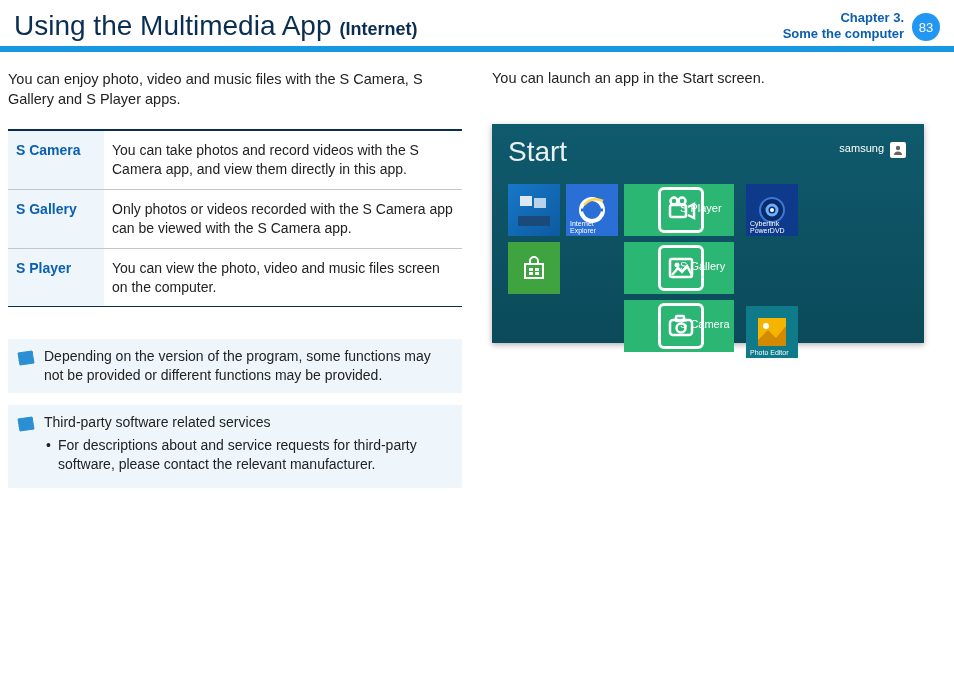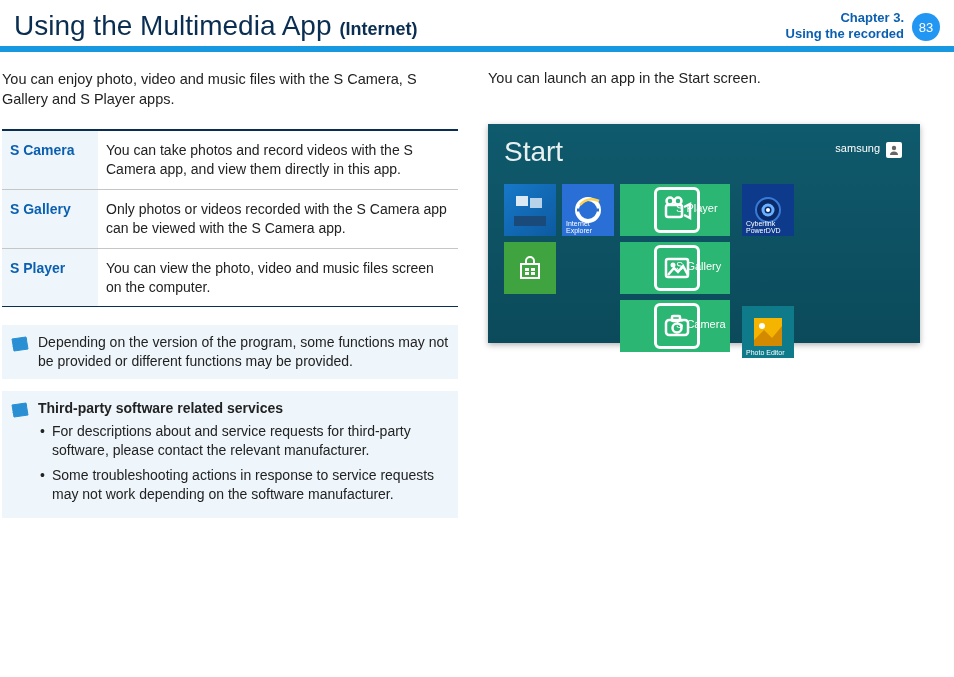--- a/index.html
+++ b/index.html
@@ -5,29 +5,29 @@
   *{box-sizing:border-box;margin:0;padding:0}
   body{font-family:"Segoe UI",Arial,sans-serif;color:#222;background:#fff;width:954px;height:677px;overflow:hidden}
   .header{display:flex;justify-content:space-between;align-items:flex-start;padding:10px 14px 4px 14px}
   .title-wrap{display:flex;align-items:baseline;gap:8px}
   .title{font-size:28px;font-weight:400;color:#0a2e52}
   .subtitle{font-size:18px;font-weight:700;color:#0a2e52}
   .chap-wrap{display:flex;align-items:flex-end;gap:8px}
   .chap-text{text-align:right;color:#0b5fb0;font-weight:700;font-size:13px;line-height:1.2}
   .page-badge{width:28px;height:28px;border-radius:50%;background:#2196f3;color:#fff;display:flex;align-items:center;justify-content:center;font-size:13px;font-weight:400}
   .band{height:6px;background:#1898e0;margin-bottom:18px}
-  .cols{display:flex;gap:30px;padding:0 2px}
+  .cols{display:flex;gap:30px;padding:0 8px}
   .col{width:456px}
   .intro{font-size:14.5px;line-height:1.35;margin-bottom:20px}
   table.apps{width:100%;border-collapse:collapse;border-top:2px solid #0a2e52;border-bottom:1.5px solid #0a2e52;font-size:14px}
   table.apps tr{border-bottom:1px solid #c5c6c7}
   table.apps tr:last-child{border-bottom:none}
   table.apps td{padding:10px 8px;vertical-align:top;line-height:1.35}
   table.apps td:first-child{width:96px;color:#0b5fb0;font-weight:700;background:#eef6fc}
-  .note{display:flex;gap:8px;background:#eef6fc;padding:8px;margin-top:18px;font-size:14px;line-height:1.35}
+  .note{display:flex;gap:8px;background:#eef6fc;padding:8px;margin-top:32px;font-size:14px;line-height:1.35}
   .note2{display:flex;gap:8px;background:#eef6fc;padding:8px;margin-top:12px;font-size:14px;line-height:1.35}
   .note-icon{flex:0 0 20px;margin-top:2px}
   .note-body ul{list-style:none;padding-left:0;margin-top:4px}
   .note-body li{position:relative;padding-left:14px;margin-bottom:6px}
   .note-body li::before{content:"•";position:absolute;left:2px;top:0}
   .right-intro{font-size:14.5px;margin-bottom:38px}
   .start-screen{width:432px;height:219px;background:linear-gradient(180deg,#0f5a6d 0%,#0b4a5a 100%);color:#fff;padding:12px 16px;position:relative;box-shadow:0 2px 6px rgba(0,0,0,.3)}
   .start-title{font-size:28px;font-weight:300;color:#e8f0f0}
   .user{position:absolute;right:18px;top:18px;display:flex;gap:6px;font-size:11px}
   .user-icon{width:16px;height:16px;background:#fff;border-radius:2px;display:flex;align-items:center;justify-content:center}
@@ -43,34 +43,34 @@
   .splayer{background:#2bb673}
   .sgallery{background:#2bb673}
   .scamera{background:#2bb673}
   .sicon{width:46px;height:46px;border:3px solid #fff;border-radius:6px;display:flex;align-items:center;justify-content:center;margin-left:4px}
   .wlabel{position:absolute;left:56px;top:18px;font-size:11px}
   .cyber{background:#0d3a8a;width:52px;height:52px;display:flex;align-items:center;justify-content:center}
   .photo{background:#0f7a8a;width:52px;height:52px}
   .rcol{display:flex;flex-direction:column;gap:6px;margin-left:6px}
   .note-svg{fill:#2a8fd3}
   .user-svg{fill:#666}
-  b{font-weight:700}
+  b{font-weight:400}
 </style>
 </head>
 <body>
 
 <div class="header">
   <div class="title-wrap">
     <span class="title">Using the Multimedia App</span>
     <span class="subtitle">(Internet)</span>
   </div>
   <div class="chap-wrap">
     <div class="chap-text">
       <div>Chapter 3.</div>
-      <div>Using the recorded</div>
+      <div>Some the computer</div>
     </div>
     <div class="page-badge">83</div>
   </div>
 </div>
 <div class="band"></div>
 
 <div class="cols">
 
   <div class="col">
     <p class="intro">You can enjoy photo, video and music files with the S Camera, S Gallery and S Player apps.</p>
@@ -106,21 +106,20 @@
       <div class="note-icon">
         <svg width="20" height="18" viewBox="0 0 20 18">
             <path class="note-svg" d="M2 4 L16 2 L18 14 L4 16 Z" fill="#cfe8f7" stroke="#2a8fd3" stroke-width="1"></path>
             <path d="M3 12 Q8 6 17 4" fill="none" stroke="#2a8fd3" stroke-width="1.5"></path>
           </svg>
       </div>
       <div class="note-body">
         <b>Third-party software related services</b>
         <ul>
           <li>For descriptions about and service requests for third-party software, please contact the relevant manufacturer.</li>
-          <li>Some troubleshooting actions in response to service requests may not work depending on the software manufacturer.</li>
         </ul>
       </div>
     </div>
   </div>
 
   <div class="col">
     <p class="right-intro">You can launch an app in the Start screen.</p>
 
     <div class="start-screen">
       <div class="start-title">Start</div>

